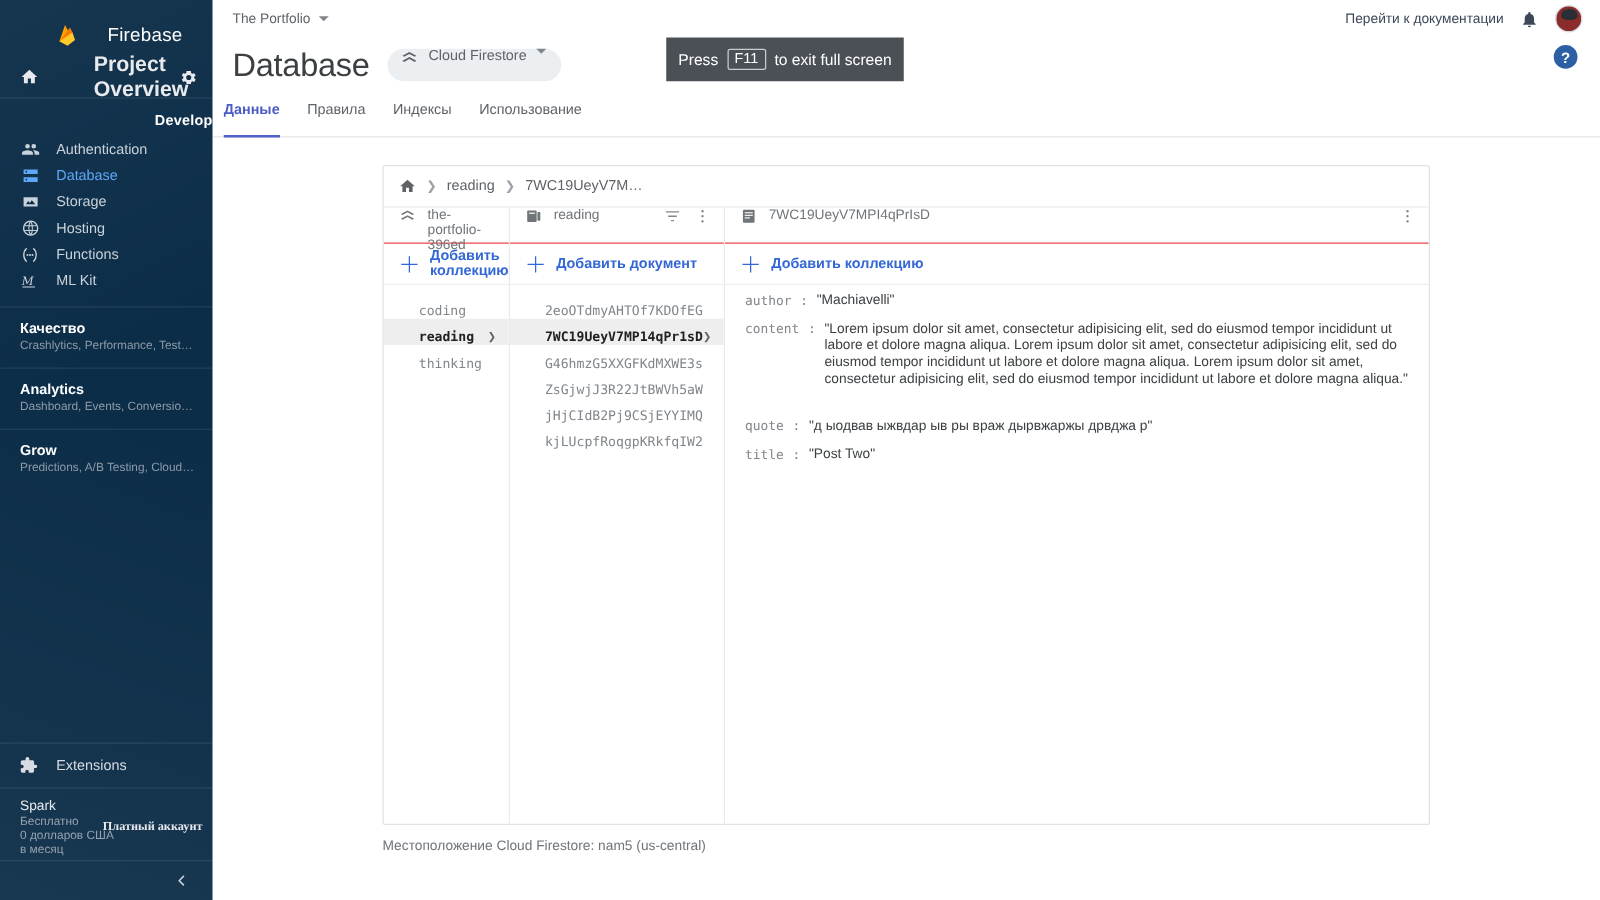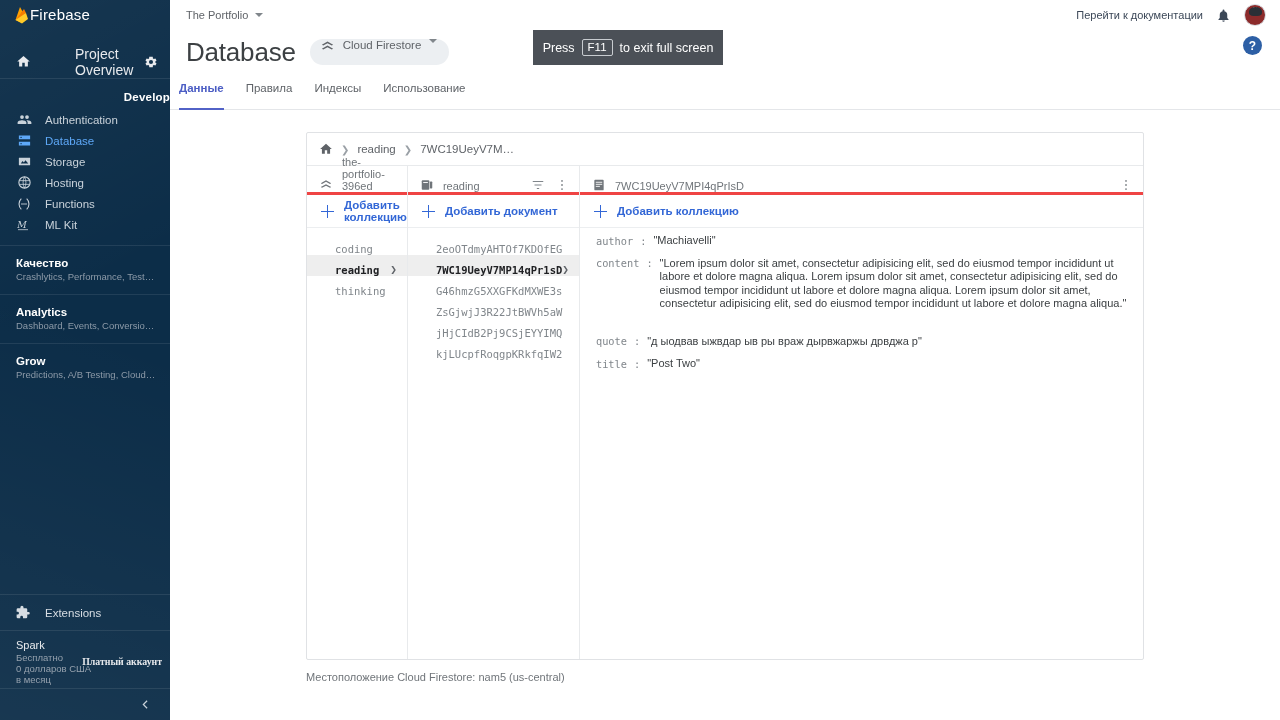--- a/index.html
+++ b/index.html
@@ -15,34 +15,34 @@
   .sidebar {
     width: 170px; height: 720px;
     background: #0c2d48;
     background-image: linear-gradient(152deg, rgba(255,255,255,0.045) 0%, rgba(255,255,255,0) 42%),
                       linear-gradient(20deg, rgba(255,255,255,0.05) 0%, rgba(255,255,255,0) 55%);
     color: #fff; flex: 0 0 170px;
     display: flex; flex-direction: column;
     position: relative; z-index: 5;
   }
   .sb-brand {
-    height: 31px; display: flex; align-items: flex-start; gap: 0;
-    padding: 0 0 0 14px; margin-top: 6px;
+    height: 31px; display: flex; align-items: flex-end; gap: 24px;
+    padding: 0 0 0 14px; margin-top: 6px; margin-left: 32px;
   }
   .sb-brand .logo { width: 16px; height: 18px; display: block; }
   .sb-brand .name { font-size: 15px; letter-spacing: .2px; color: #fff; }
 
   .sb-overview {
     height: 34px; margin-top: 8px;
     display: flex; align-items: center; padding-left: 16px;
     border-bottom: 1px solid rgba(255,255,255,0.09);
     position: relative;
   }
   .sb-overview .hm { width: 15px; height: 15px; margin-right: 12px; flex: 0 0 15px; }
-  .sb-overview .lbl { font-size: 14px; color: #e8eaed; font-weight: 400; padding-left: 32px; }
+  .sb-overview .lbl { font-size: 17px; color: #e8eaed; font-weight: 700; padding-left: 32px; }
   .sb-overview .gear { position: absolute; right: 12px; width: 14px; height: 14px; }
 
   .sb-section-title {
     font-size: 11.5px; font-weight: bold; color: #fff;
     padding: 12px 0 6px 16px; letter-spacing: .2px;
   }
   .sb-item {
     height: 21px; display: flex; align-items: center;
     padding-left: 16px; font-size: 11.5px; color: #c9d2da;
     margin-bottom: 0px;
@@ -156,22 +156,22 @@
   .crumbs .home { width: 14px; height: 14px; }
   .crumbs .c-link { color: #5f6368; }
 
   .cols { flex: 1 1 auto; display: flex; min-height: 0; }
   .col { display: flex; flex-direction: column; min-height: 0; }
   .col-1 { width: 226px; border-right: 1px solid #e8eaec; }
   .col-2 { width: 226px; border-right: 1px solid #e8eaec; }
   .col-3 { flex: 1 1 auto; }
 
   .col-head {
-    height: 29px; display: flex; align-items: flex-end; gap: 9px;
-    padding: 0 10px 0 12px; border-bottom: 3px solid #ef4444; font-size: 11px; color: #70757a;
+    height: 29px; display: flex; align-items: flex-start; gap: 9px;
+    padding: 0 10px 0 12px; border-bottom: 1px solid #ef4444; font-size: 11px; color: #70757a;
   }
   .col-head .hico { width: 14px; height: 14px; flex: 0 0 14px; }
   .col-head .h-actions { margin-left: auto; display: flex; align-items: center; gap: 10px; }
 
   .add-row {
     height: 33px; display: flex; align-items: center; gap: 10px;
     padding-left: 14px; font-size: 11.5px; color: #3367d6; font-weight: bold;
     border-bottom: 1px solid #eceef0;
   }
   .plus { width: 13px; height: 13px; position: relative; flex: 0 0 13px; }

